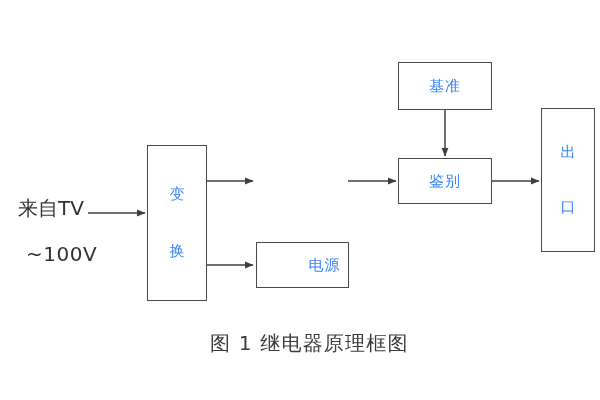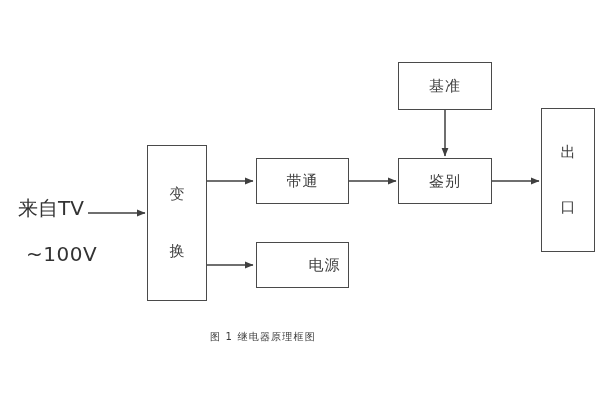--- a/index.html
+++ b/index.html
@@ -16,21 +16,21 @@
     overflow: hidden;
   }
   .box {
     position: absolute;
     box-sizing: border-box;
     border: 1.6px solid #4a4a4a;
     background: #ffffff;
     display: flex;
     align-items: center;
     justify-content: center;
-    color: #404040;
+    color: #3b82f6;
     font-size: 15px;
     letter-spacing: 1px;
   }
   .box.vertical {
     flex-direction: column;
     letter-spacing: 0;
   }
   .box.vertical .glyph {
     display: block;
     line-height: 1;
@@ -44,21 +44,21 @@
   }
   .input-label .line2 {
     display: block;
     margin-top: 26px;
     letter-spacing: 0.5px;
     margin-left: 8px;
   }
   .caption {
     position: absolute;
     color: #3a3a3a;
-    font-size: 10px;
+    font-size: 20px;
     letter-spacing: 1.2px;
     white-space: nowrap;
   }
   svg.wires {
     position: absolute;
     left: 0;
     top: 0;
     width: 600px;
     height: 400px;
     pointer-events: none;
@@ -108,23 +108,20 @@
   <div class="input-label" style="left:18px; top:198px;">
     <span>来自TV</span>
     <span class="line2">~100V</span>
   </div>
 
   <div class="box vertical" style="left:147px; top:145px; width:60px; height:156px;">
     <span class="glyph" style="margin-bottom:42px;">变</span>
     <span class="glyph">换</span>
   </div>
 
-  <div class="box" style="left:256px; top:158px; width:93px; height:46px;">
-    <span>带通</span>
-  </div>
 
   <div class="box" style="left:256px; top:242px; width:93px; height:46px;padding-left:44px;">
     <span>电源</span>
   </div>
 
   <div class="box" style="left:398px; top:62px; width:94px; height:48px;">
     <span>基准</span>
   </div>
 
   <div class="box" style="left:398px; top:158px; width:94px; height:46px;">

